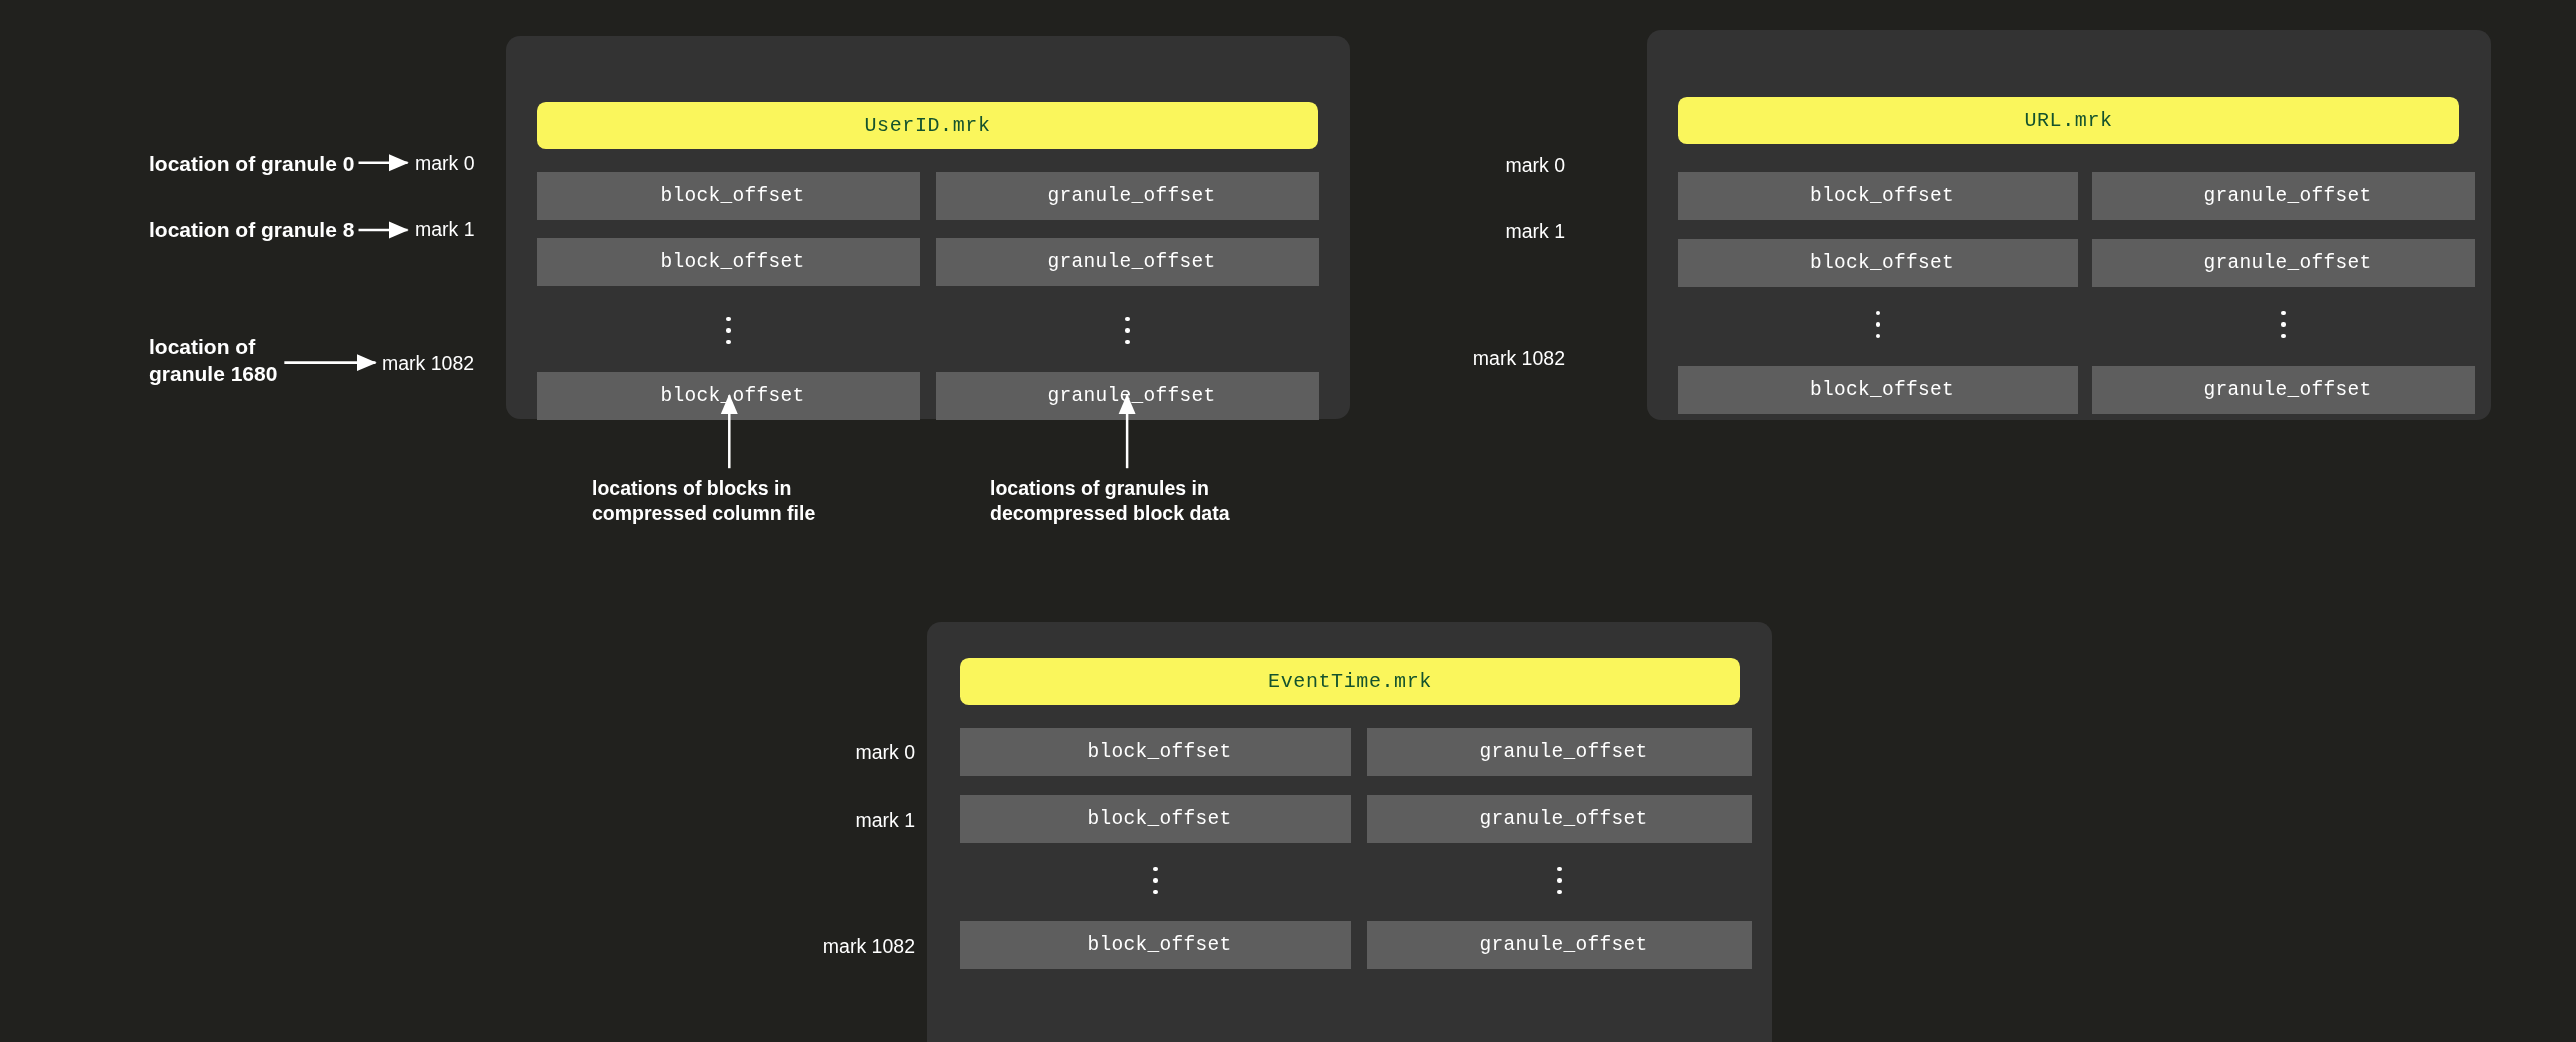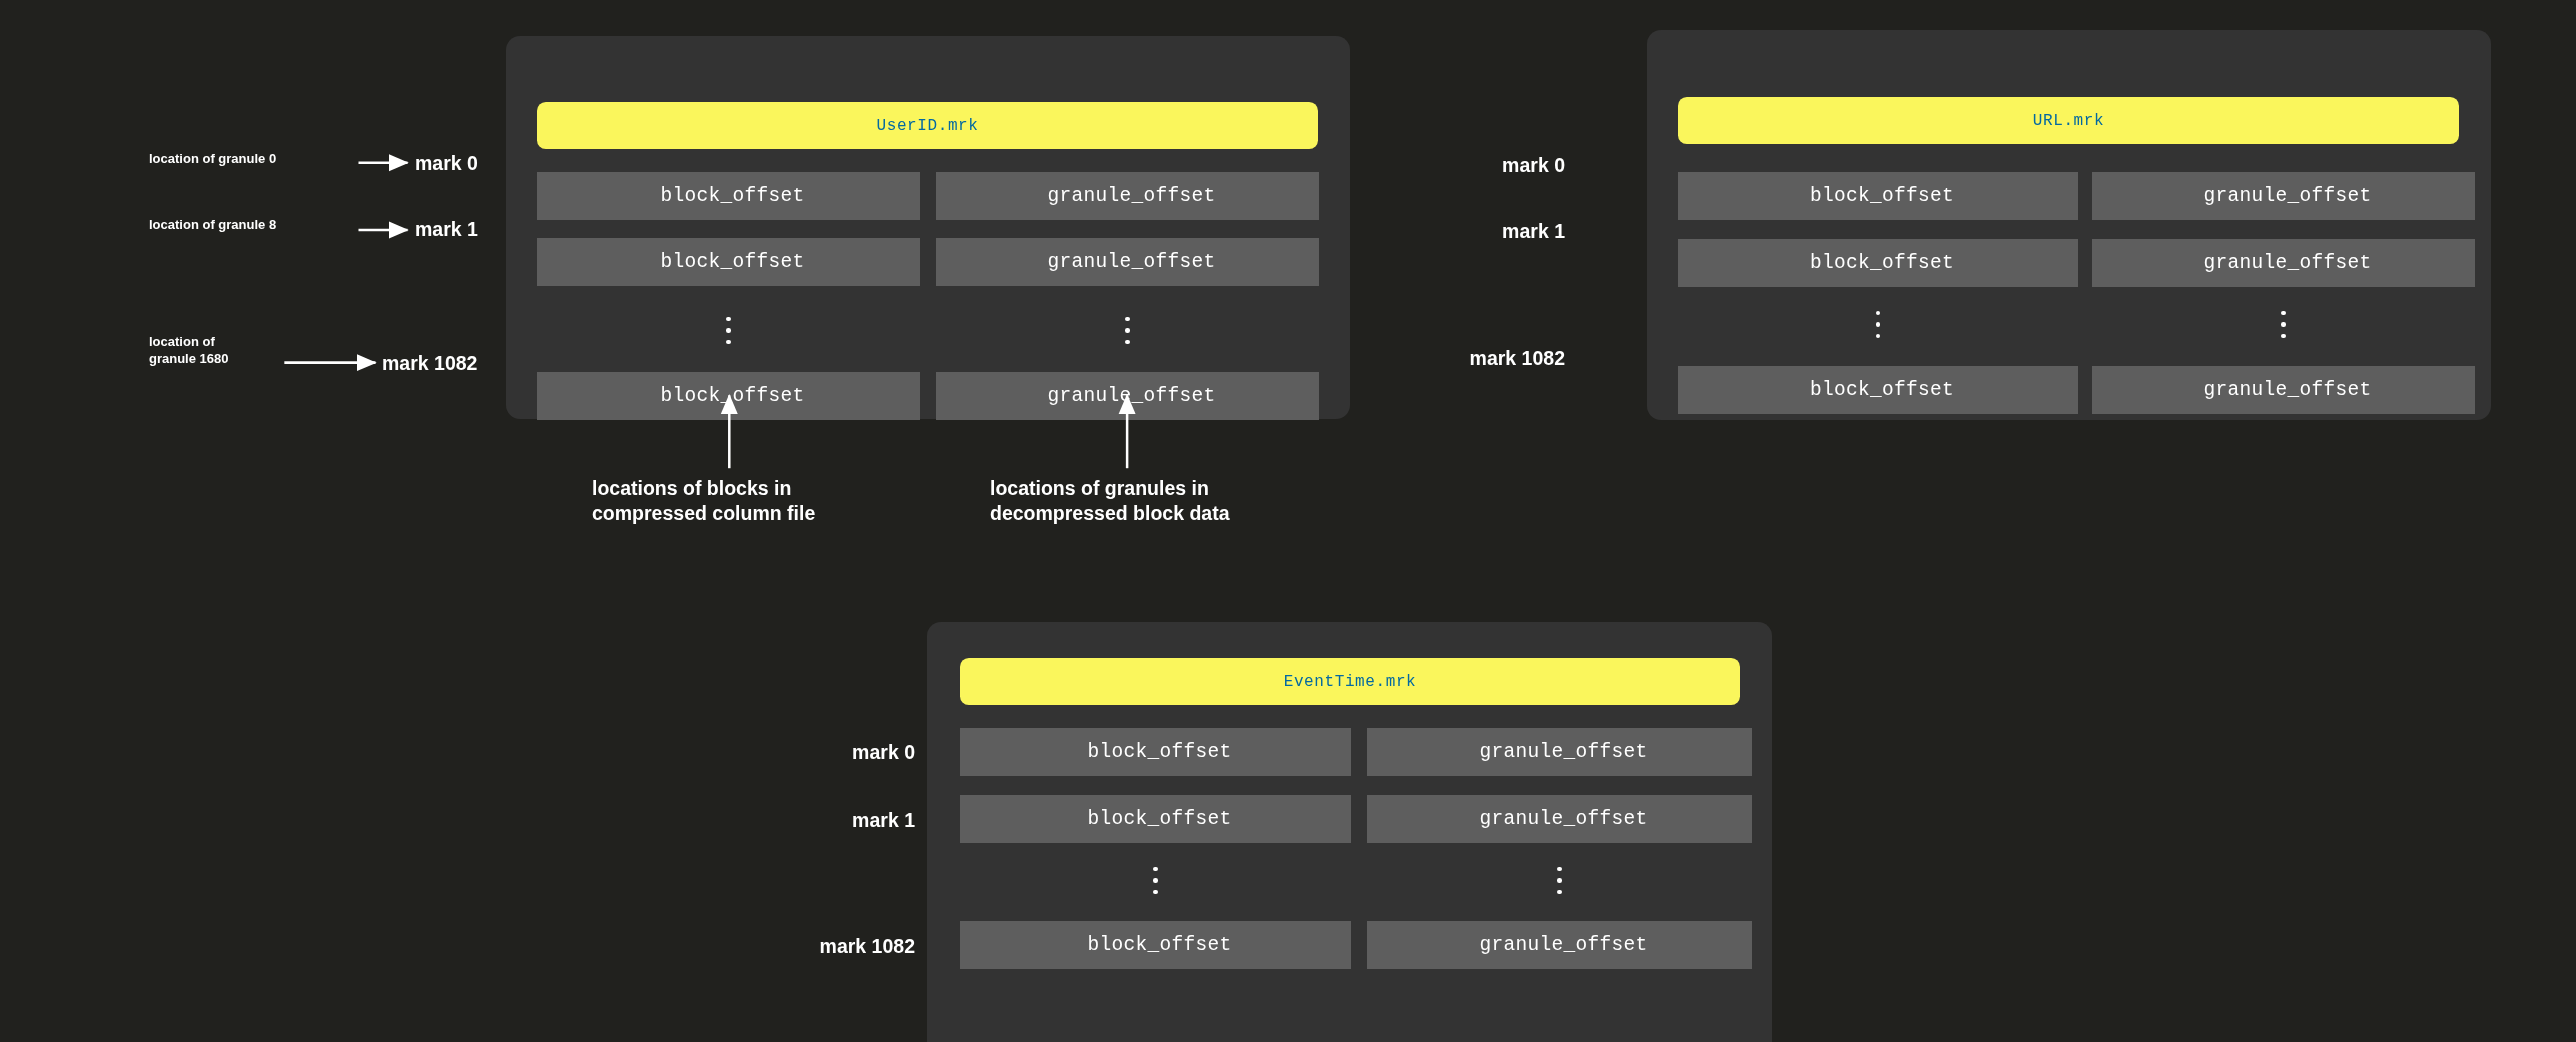--- a/index.html
+++ b/index.html
@@ -21,24 +21,24 @@
   
   .mrk-card {
     position: absolute;
     background: #333333;
     border-radius: 14px;
     box-sizing: border-box;
   }
   .card-title {
     position: absolute;
     background: #faf65c;
-    color: #0369a1;
+    color: #14532d;
     border-radius: 8.8px;
     font-family: "Liberation Mono", monospace;
-    font-size: 16px;
+    font-size: 20px;
     letter-spacing: 0.6px;
     display: flex;
     align-items: center;
     justify-content: center;
     box-sizing: border-box;
   }
   .cell {
     position: absolute;
     background: #5e5e5e;
     color: #ffffff;
@@ -71,33 +71,33 @@
     border-radius: 50%;
     background: #ffffff;
   }
 
   
   .mark-label {
     position: absolute;
     color: #ffffff;
     font-family: "Liberation Sans", sans-serif;
     font-size: 19.5px;
-    font-weight: bold;
+    font-weight: normal;
     text-align: left;
     white-space: nowrap;
     display: flex;
     align-items: center;
     justify-content: flex-end;
     box-sizing: border-box;
   }
   .granule-label {
     position: absolute;
     color: #ffffff;
     font-family: "Liberation Sans", sans-serif;
-    font-size: 13px;
+    font-size: 21px;
     font-weight: bold;
     line-height: 1.28;
     white-space: pre-line;
     box-sizing: border-box;
   }
   .annot-label {
     position: absolute;
     color: #ffffff;
     font-family: "Liberation Sans", sans-serif;
     font-size: 19.5px;

